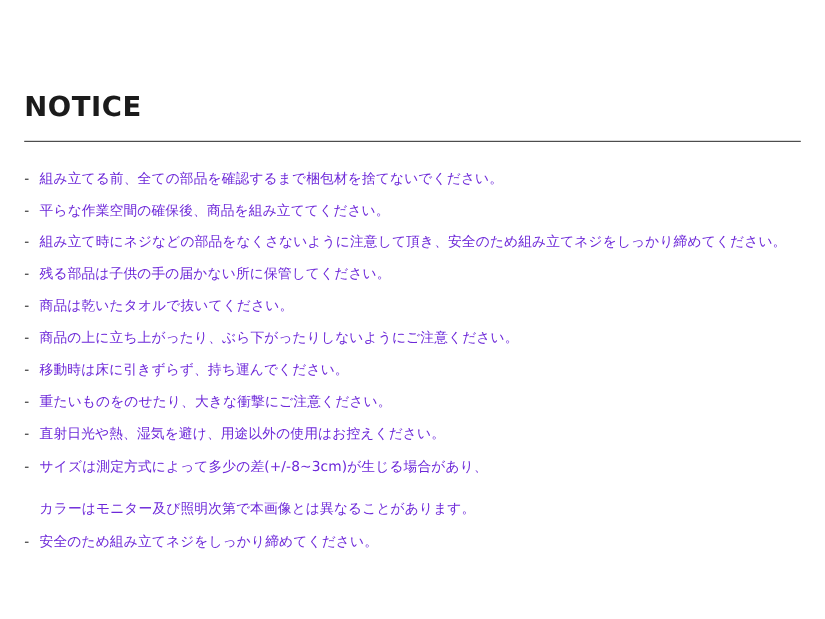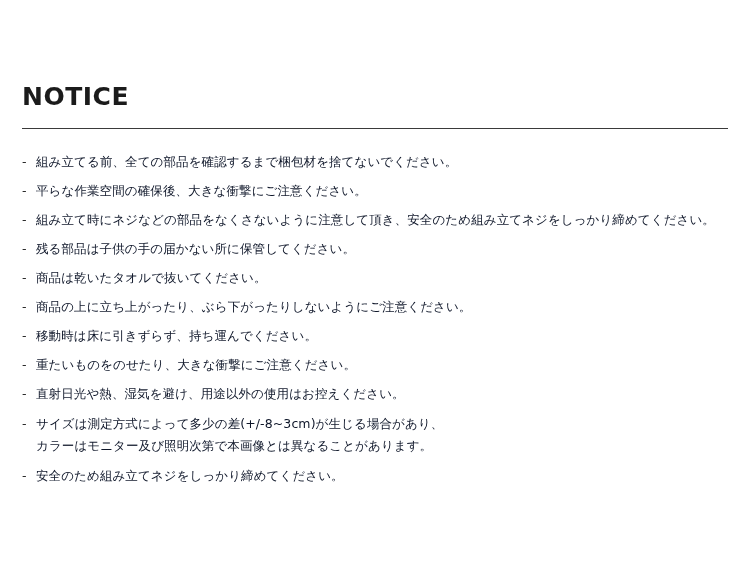--- a/index.html
+++ b/index.html
@@ -59,26 +59,26 @@
     font-size: 12.5px;
     line-height: 20px;
     color: #2b2b2b;
   }
   .lines {
     flex: 1 1 auto;
   }
   .line {
     font-size: 12.5px;
     line-height: 20px;
-    color: #0f172a;
+    color: #6d28d9;
     letter-spacing: 0.1px;
     white-space: nowrap;
   }
   .line + .line {
-    margin-top: 2px;
+    margin-top: 18px;
   }
 </style>
 </head>
 <body>
 
 <div class="page">
 
   <div class="title">NOTICE</div>
   <div class="rule"></div>
 
@@ -87,21 +87,21 @@
     <div class="item">
       <div class="dash">-</div>
       <div class="lines">
         <div class="line">組み立てる前、全ての部品を確認するまで梱包材を捨てないでください。</div>
       </div>
     </div>
 
     <div class="item">
       <div class="dash">-</div>
       <div class="lines">
-        <div class="line">平らな作業空間の確保後、大きな衝撃にご注意ください。</div>
+        <div class="line">平らな作業空間の確保後、商品を組み立ててください。</div>
       </div>
     </div>
 
     <div class="item">
       <div class="dash">-</div>
       <div class="lines">
         <div class="line">組み立て時にネジなどの部品をなくさないように注意して頂き、安全のため組み立てネジをしっかり締めてください。</div>
       </div>
     </div>
 

